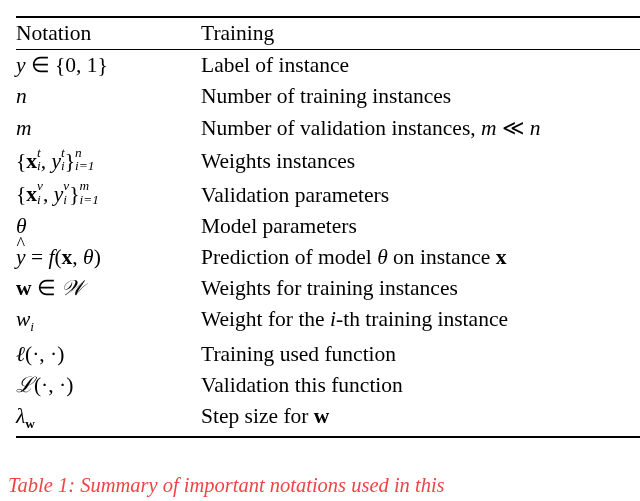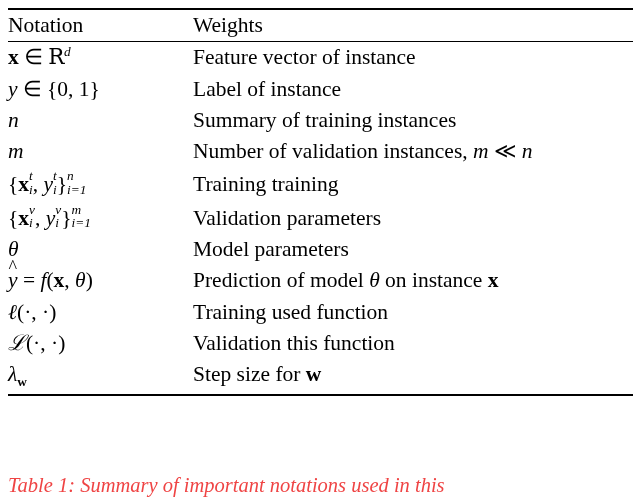--- a/index.html
+++ b/index.html
@@ -12,21 +12,21 @@
     height: 501px;
     overflow: hidden;
     font-family: "Liberation Serif", serif;
     color: #000000;
   }
   .page {
     position: relative;
     width: 640px;
     height: 501px;
     box-sizing: border-box;
-    padding: 8px;
+    padding: 16px;
   }
   table.notation {
     border-collapse: collapse;
     width: 625px;
     margin: 0 auto;
     table-layout: fixed;
   }
   table.notation col.c1 { width: 185px; }
   table.notation col.c2 { width: 440px; }
 
@@ -120,58 +120,52 @@
 <div class="page">
 
   <table class="notation">
     <colgroup>
         <col class="c1">
         <col class="c2">
       </colgroup>
     <tbody>
       <tr class="head rule-top">
         <td class="col-notation">Notation</td>
-        <td class="col-meaning">Weights</td>
-      </tr>
-
-      <tr>
-        <td class="col-notation m">
-          <span class="bf">x</span> ∈ <span class="bb">R</span><sup class="sb">d</sup>
-        </td>
-        <td class="col-meaning">Feature vector of instance</td>
-      </tr>
+        <td class="col-meaning">Training</td>
+      </tr>
+
 
       <tr>
         <td class="col-notation m">
           <i class="v">y</i> ∈ {0, 1}
         </td>
         <td class="col-meaning">Label of instance</td>
       </tr>
 
       <tr>
         <td class="col-notation m">
           <i class="v">n</i>
         </td>
-        <td class="col-meaning">Summary of training instances</td>
+        <td class="col-meaning">Number of training instances</td>
       </tr>
 
       <tr>
         <td class="col-notation m">
           <i class="v">m</i>
         </td>
         <td class="col-meaning">
           <span class="nowrap">Number of validation instances, <i class="v">m</i> ≪ <i class="v">n</i></span>
         </td>
       </tr>
 
       <tr>
         <td class="col-notation m">
           {<span class="bf">x</span><span class="supsub"><span>t</span><span>i</span></span>, <i class="v">y</i><span class="supsub"><span>t</span><span>i</span></span>}<span class="supsub"><span>n</span><span>i=1</span></span>
         </td>
-        <td class="col-meaning">Training training</td>
+        <td class="col-meaning">Weights instances</td>
       </tr>
 
       <tr>
         <td class="col-notation m">
           {<span class="bf">x</span><span class="supsub"><span>v</span><span>i</span></span>, <i class="v">y</i><span class="supsub"><span>v</span><span>i</span></span>}<span class="supsub"><span>m</span><span>i=1</span></span>
         </td>
         <td class="col-meaning">Validation parameters</td>
       </tr>
 
       <tr>
@@ -183,21 +177,35 @@
 
       <tr>
         <td class="col-notation m">
           <span class="hat"><i class="v">y</i><span class="hatmark">^</span></span> = <i class="v">f</i>(<span class="bf">x</span>, <i class="v">θ</i>)
         </td>
         <td class="col-meaning">
           <span class="nowrap">Prediction of model <i class="v">θ</i> on instance <span class="bf">x</span></span>
         </td>
       </tr>
 
-
+      <tr>
+        <td class="col-notation m">
+          <span class="bf">w</span> ∈ <span class="cal">𝒲</span>
+        </td>
+        <td class="col-meaning">Weights for training instances</td>
+      </tr>
+
+      <tr>
+        <td class="col-notation m">
+          <i class="v">w</i><sub class="sb">i</sub>
+        </td>
+        <td class="col-meaning">
+          <span class="nowrap">Weight for the <i class="v">i</i>-th training instance</span>
+        </td>
+      </tr>
 
       <tr>
         <td class="col-notation m">
           <i class="v">ℓ</i>(·, ·)
         </td>
         <td class="col-meaning">Training used function</td>
       </tr>
 
       <tr>
         <td class="col-notation m">

